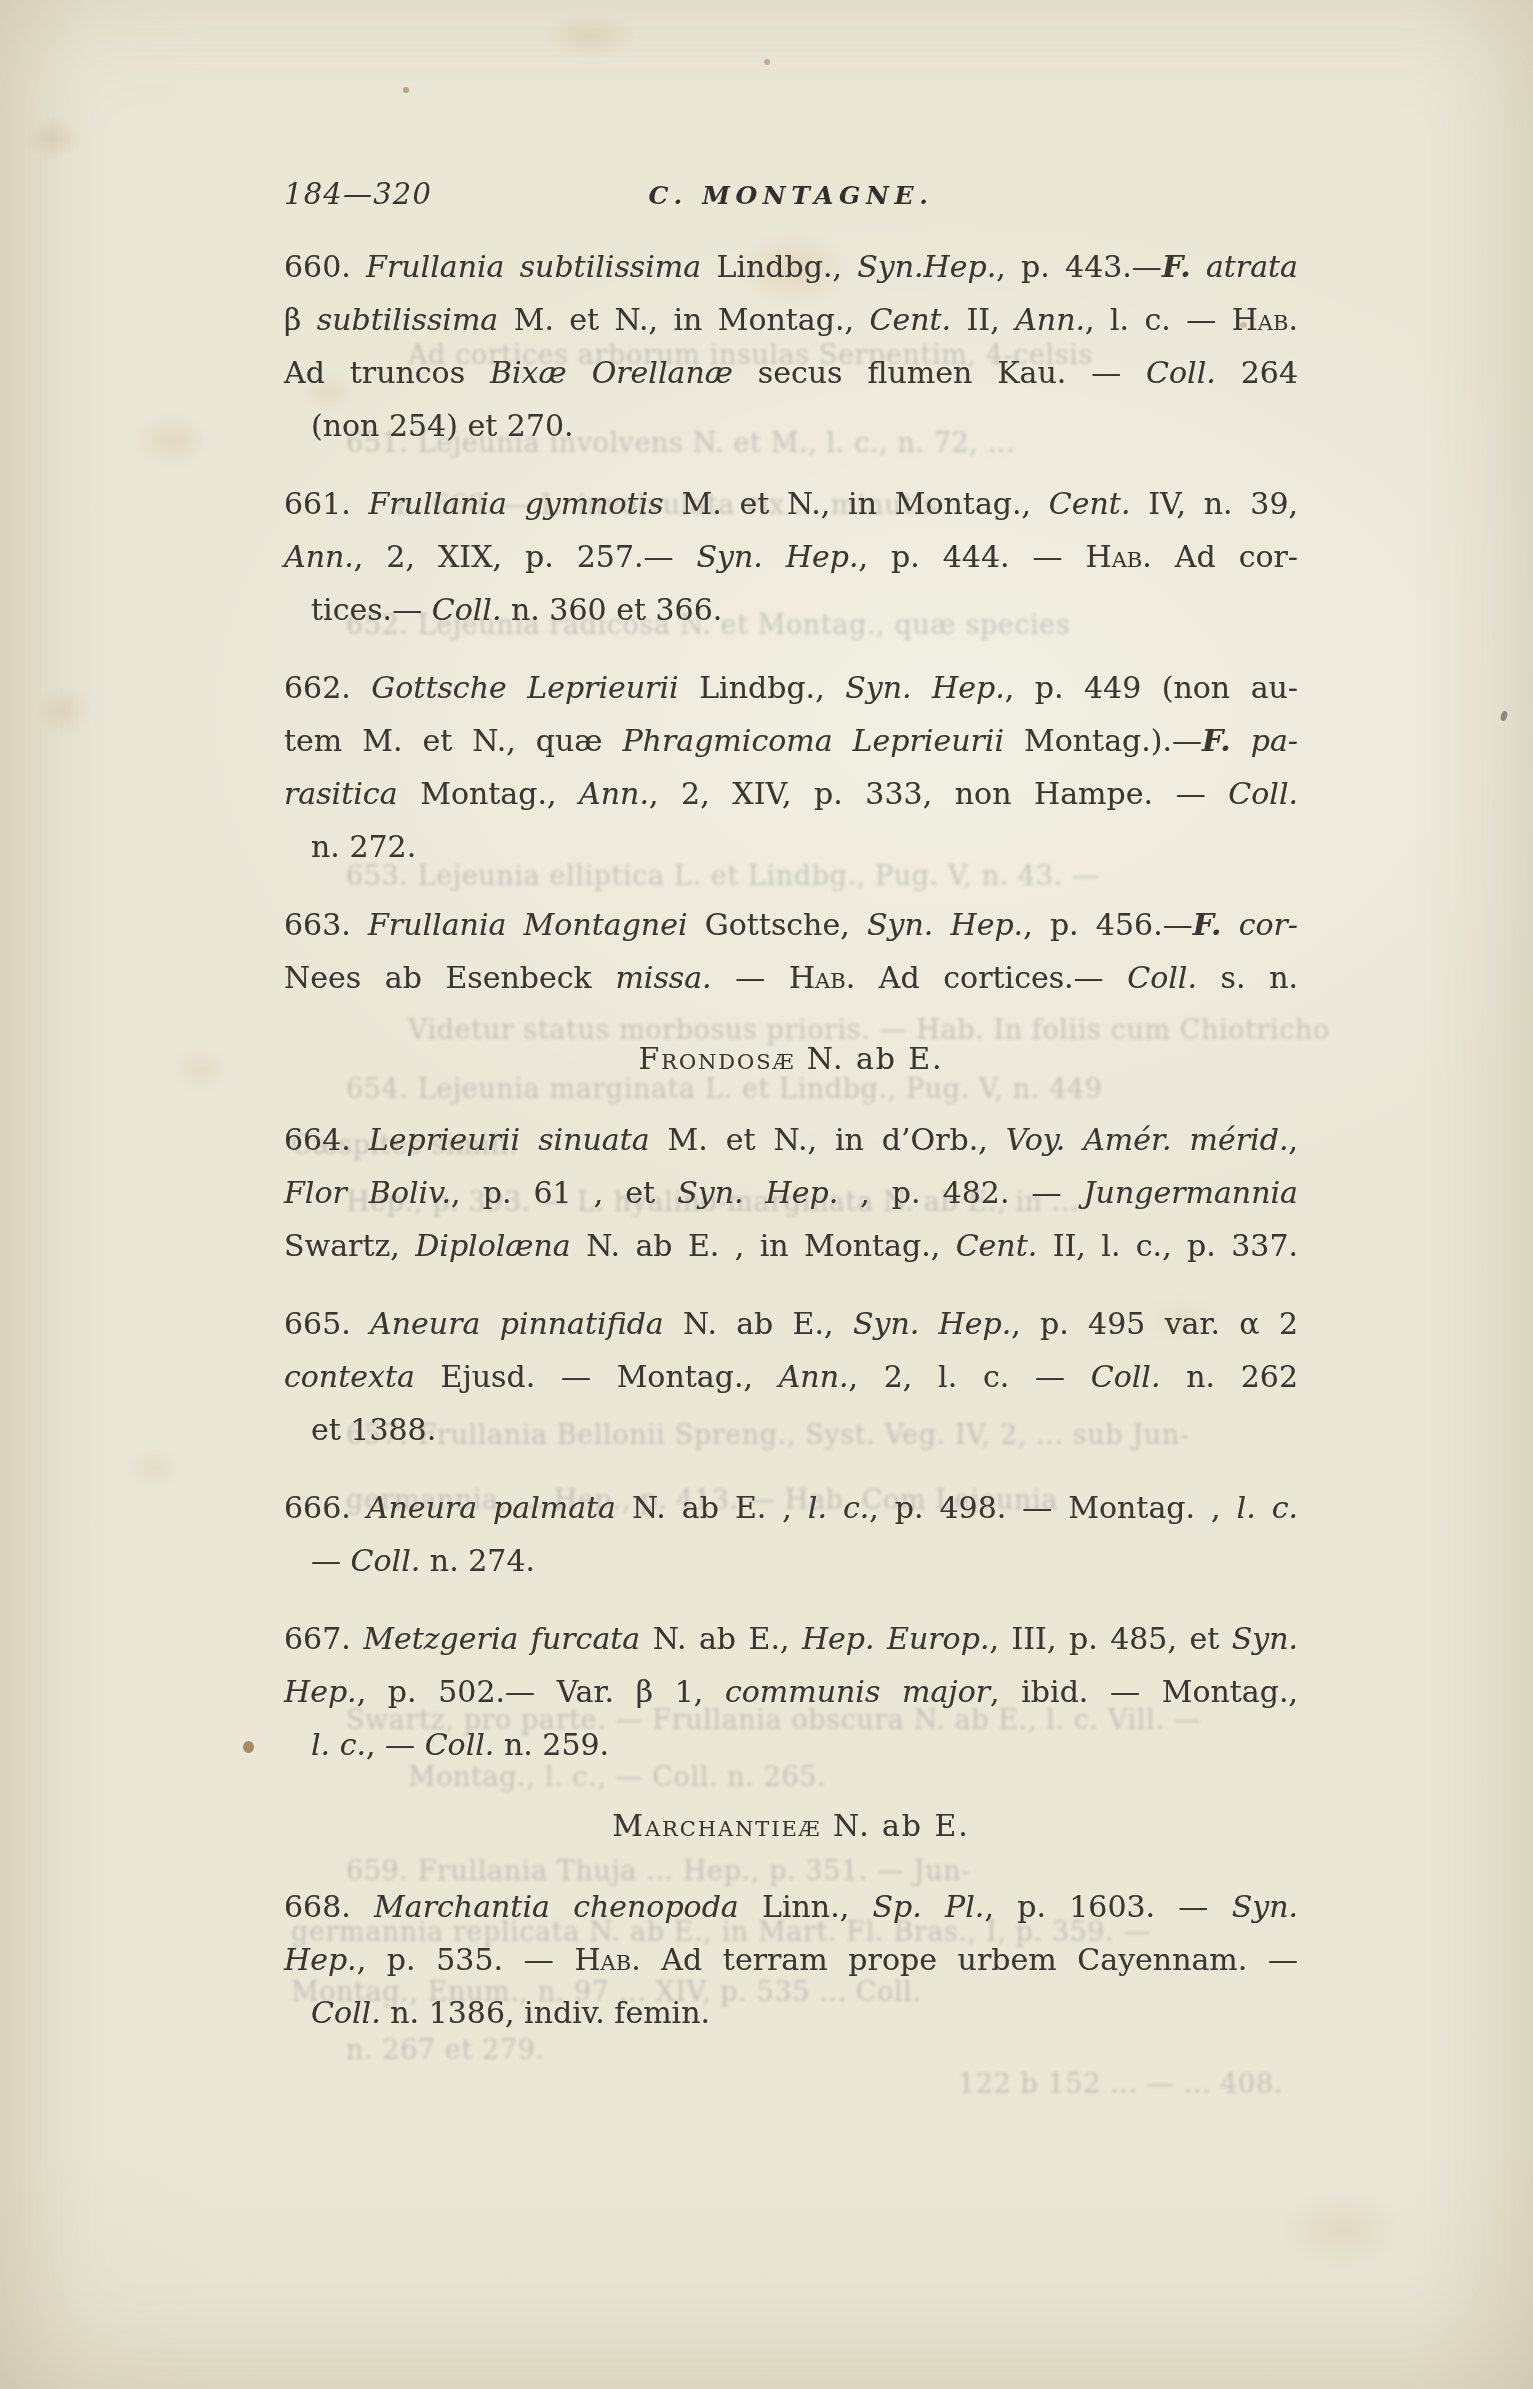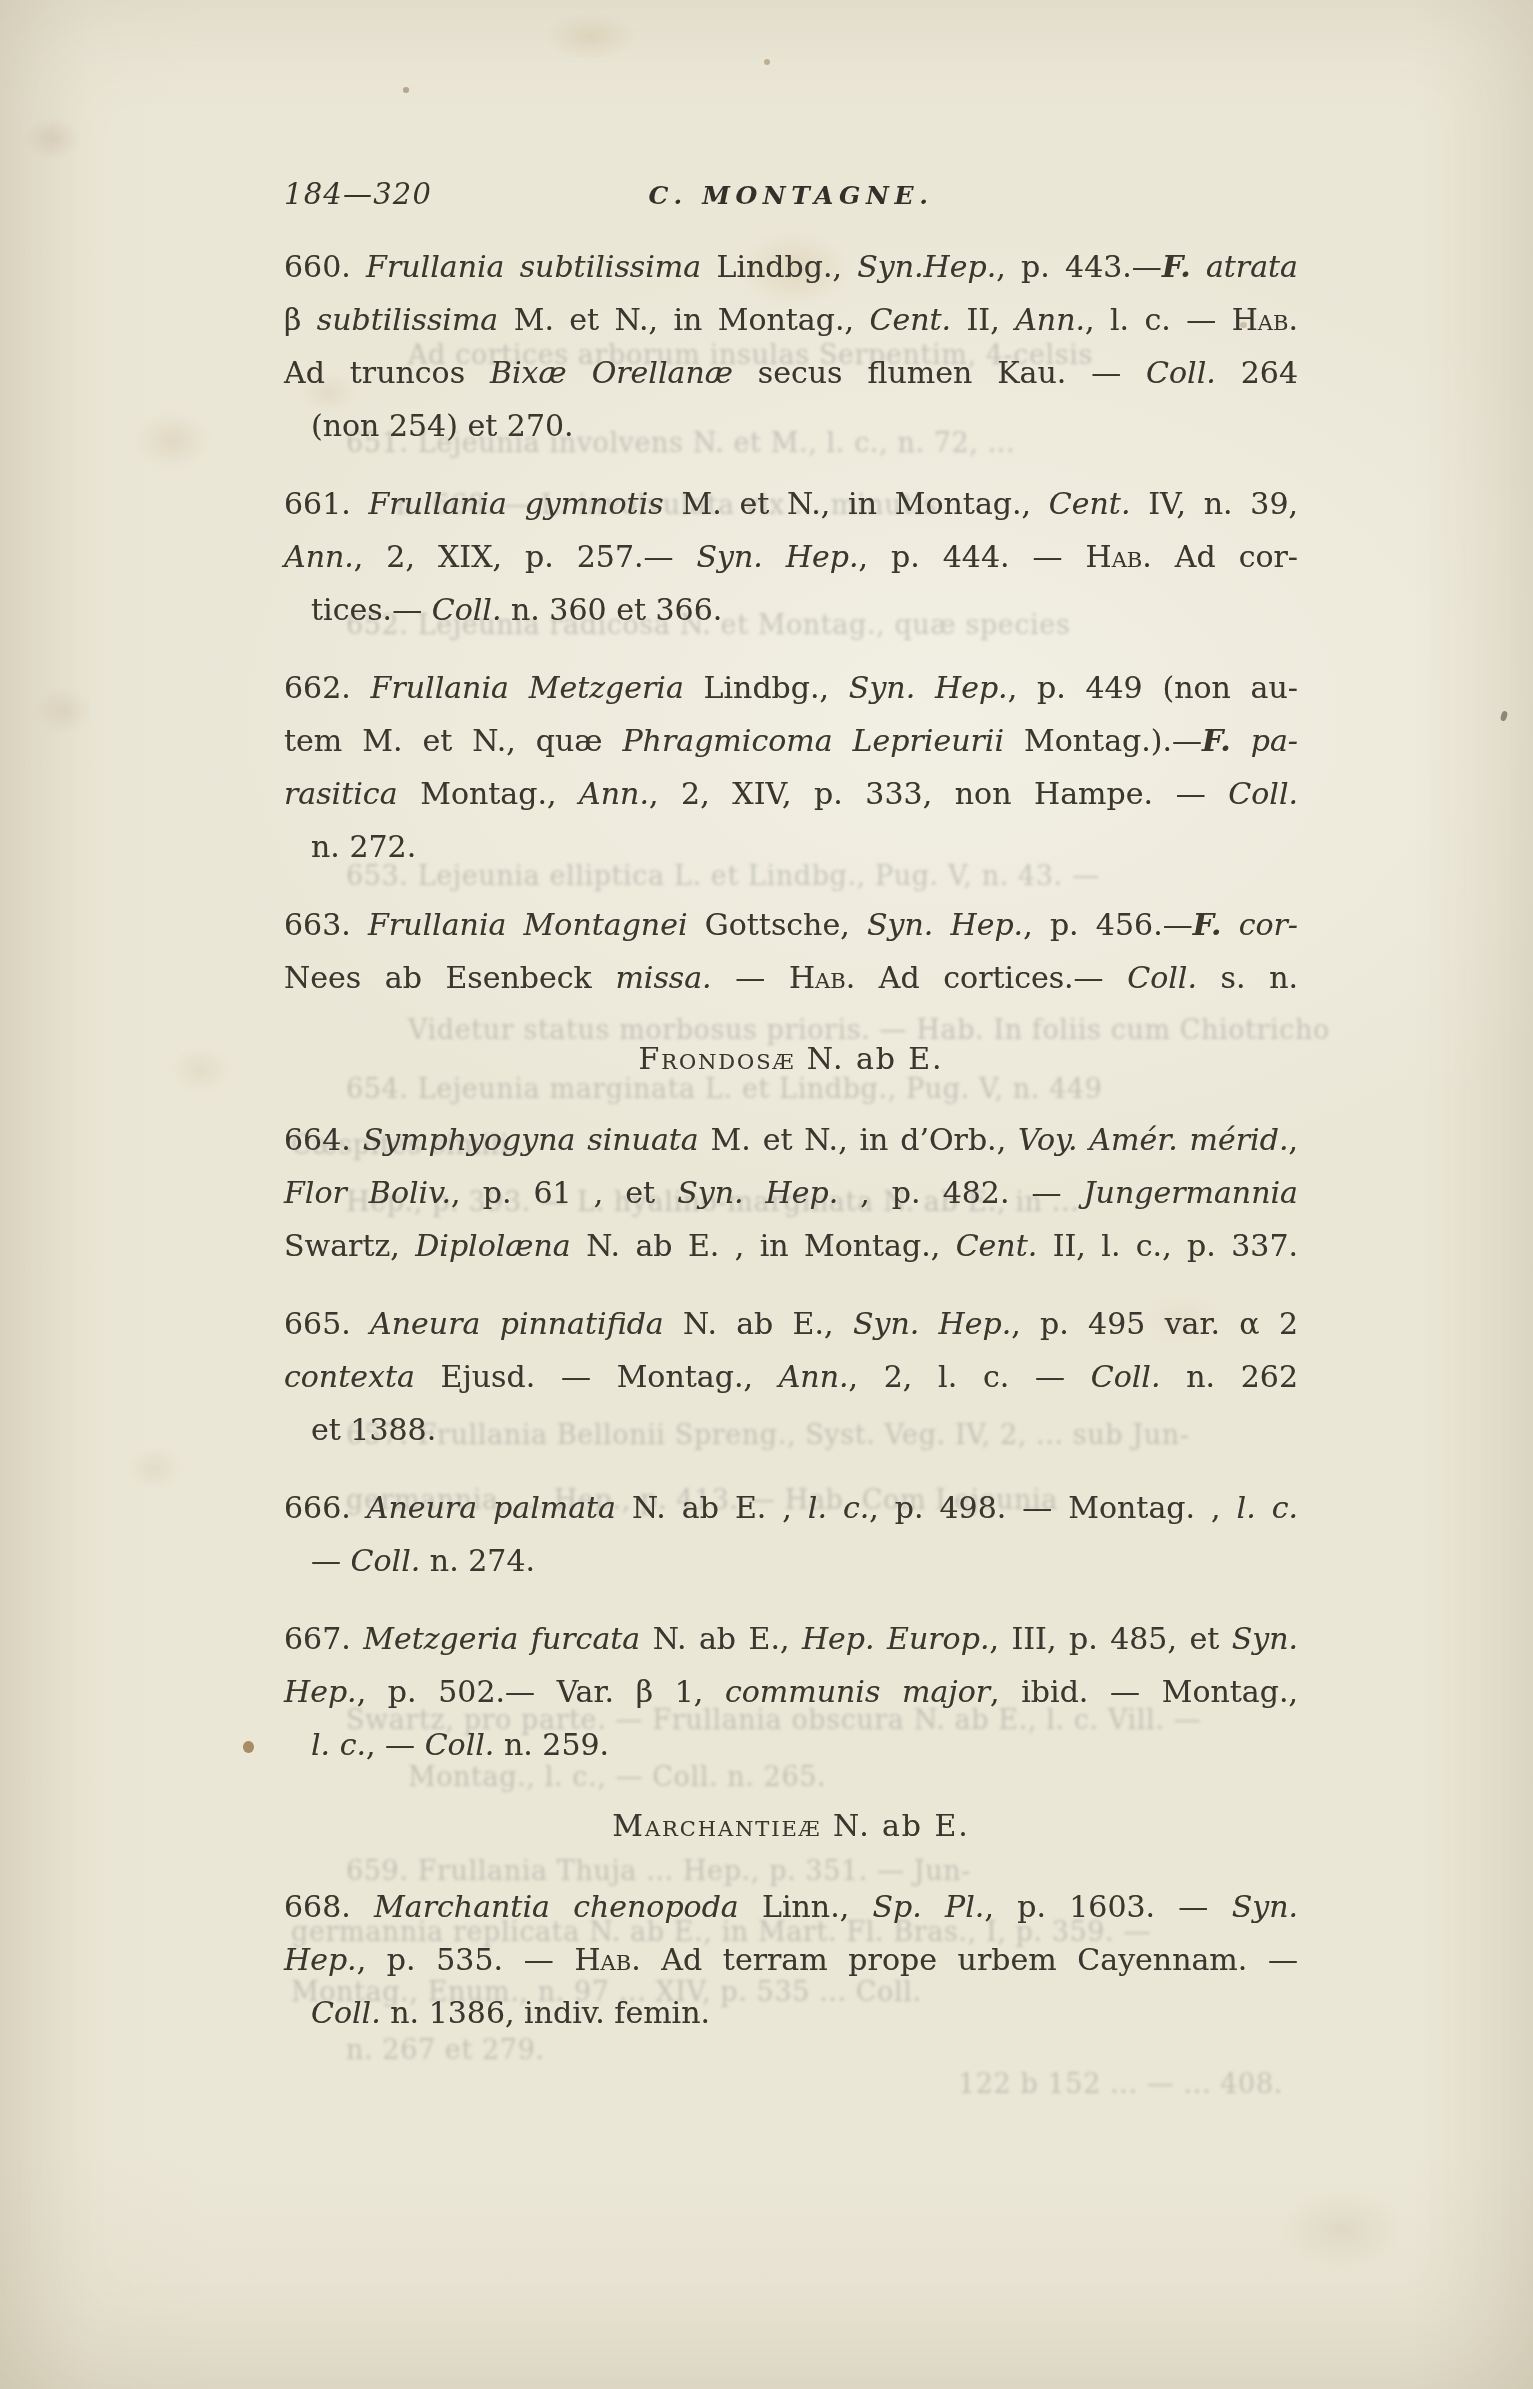--- a/index.html
+++ b/index.html
@@ -136,32 +136,32 @@
         <div class="line"><span>β </span><span class="it">subtilissima</span><span> M. et N., in Montag., </span><span class="it">Cent.</span><span> II, </span><span class="it">Ann.</span><span>, l. c. — </span><span class="sc">Hab</span><span>.</span></div>
         <div class="line"><span>Ad truncos </span><span class="it">Bixæ Orellanæ</span><span> secus flumen Kau. — </span><span class="it">Coll.</span><span> 264</span></div>
         <div class="line short"><span>(non 254) et 270.</span></div>
       </div>
       <div class="entry">
         <div class="line first"><span>661. </span><span class="it">Frullania gymnotis</span><span> M. et N., in Montag., </span><span class="it">Cent.</span><span> IV, n. 39,</span></div>
         <div class="line"><span class="it">Ann.</span><span>, 2, XIX, p. 257.— </span><span class="it">Syn. Hep.</span><span>, p. 444. — </span><span class="sc">Hab</span><span>. Ad cor-</span></div>
         <div class="line short"><span>tices.— </span><span class="it">Coll.</span><span> n. 360 et 366.</span></div>
       </div>
       <div class="entry">
-        <div class="line first"><span>662. </span><span class="it">Frullania Metzgeria</span><span> Lindbg., </span><span class="it">Syn. Hep.</span><span>, p. 449 (non au-</span></div>
+        <div class="line first"><span>662. </span><span class="it">Gottsche Leprieurii</span><span> Lindbg., </span><span class="it">Syn. Hep.</span><span>, p. 449 (non au-</span></div>
         <div class="line"><span>tem M. et N., quæ </span><span class="it">Phragmicoma Leprieurii</span><span> Montag.).—</span><span class="bi">F.</span><span class="it"> pa-</span></div>
         <div class="line"><span class="it">rasitica</span><span> Montag., </span><span class="it">Ann.</span><span>, 2, XIV, p. 333, non Hampe. — </span><span class="it">Coll.</span></div>
         <div class="line short"><span>n. 272.</span></div>
       </div>
       <div class="entry">
         <div class="line first"><span>663. </span><span class="it">Frullania Montagnei</span><span> Gottsche, </span><span class="it">Syn. Hep.</span><span>, p. 456.—</span><span class="bi">F.</span><span class="it"> cor-</span></div>
         <div class="line"><span>Nees ab Esenbeck </span><span class="it">missa.</span><span> — </span><span class="sc">Hab</span><span>. Ad cortices.— </span><span class="it">Coll.</span><span> s. n.</span></div>
       </div>
       <div class="heading"><span class="sc">Frondosæ</span><span> N. ab E.</span></div>
       <div class="entry">
-        <div class="line first"><span>664. </span><span class="it">Symphyogyna sinuata</span><span> M. et N., in d’Orb., </span><span class="it">Voy. Amér. mérid.</span><span>,</span></div>
+        <div class="line first"><span>664. </span><span class="it">Leprieurii sinuata</span><span> M. et N., in d’Orb., </span><span class="it">Voy. Amér. mérid.</span><span>,</span></div>
         <div class="line"><span class="it">Flor Boliv.</span><span>, p. 61 , et </span><span class="it">Syn. Hep.</span><span> , p. 482. — </span><span class="it">Jungermannia</span></div>
         <div class="line"><span>Swartz, </span><span class="it">Diplolæna</span><span> N. ab E. , in Montag., </span><span class="it">Cent.</span><span> II, l. c., p. 337.</span></div>
       </div>
       <div class="entry">
         <div class="line first"><span>665. </span><span class="it">Aneura pinnatifida</span><span> N. ab E., </span><span class="it">Syn. Hep.</span><span>, p. 495 var. α 2</span></div>
         <div class="line"><span class="it">contexta</span><span> Ejusd. — Montag., </span><span class="it">Ann.</span><span>, 2, l. c. — </span><span class="it">Coll.</span><span> n. 262</span></div>
         <div class="line short"><span>et 1388.</span></div>
       </div>
       <div class="entry">
         <div class="line first"><span>666. </span><span class="it">Aneura palmata</span><span> N. ab E. , </span><span class="it">l. c.</span><span>, p. 498. — Montag. , </span><span class="it">l. c.</span></div>

